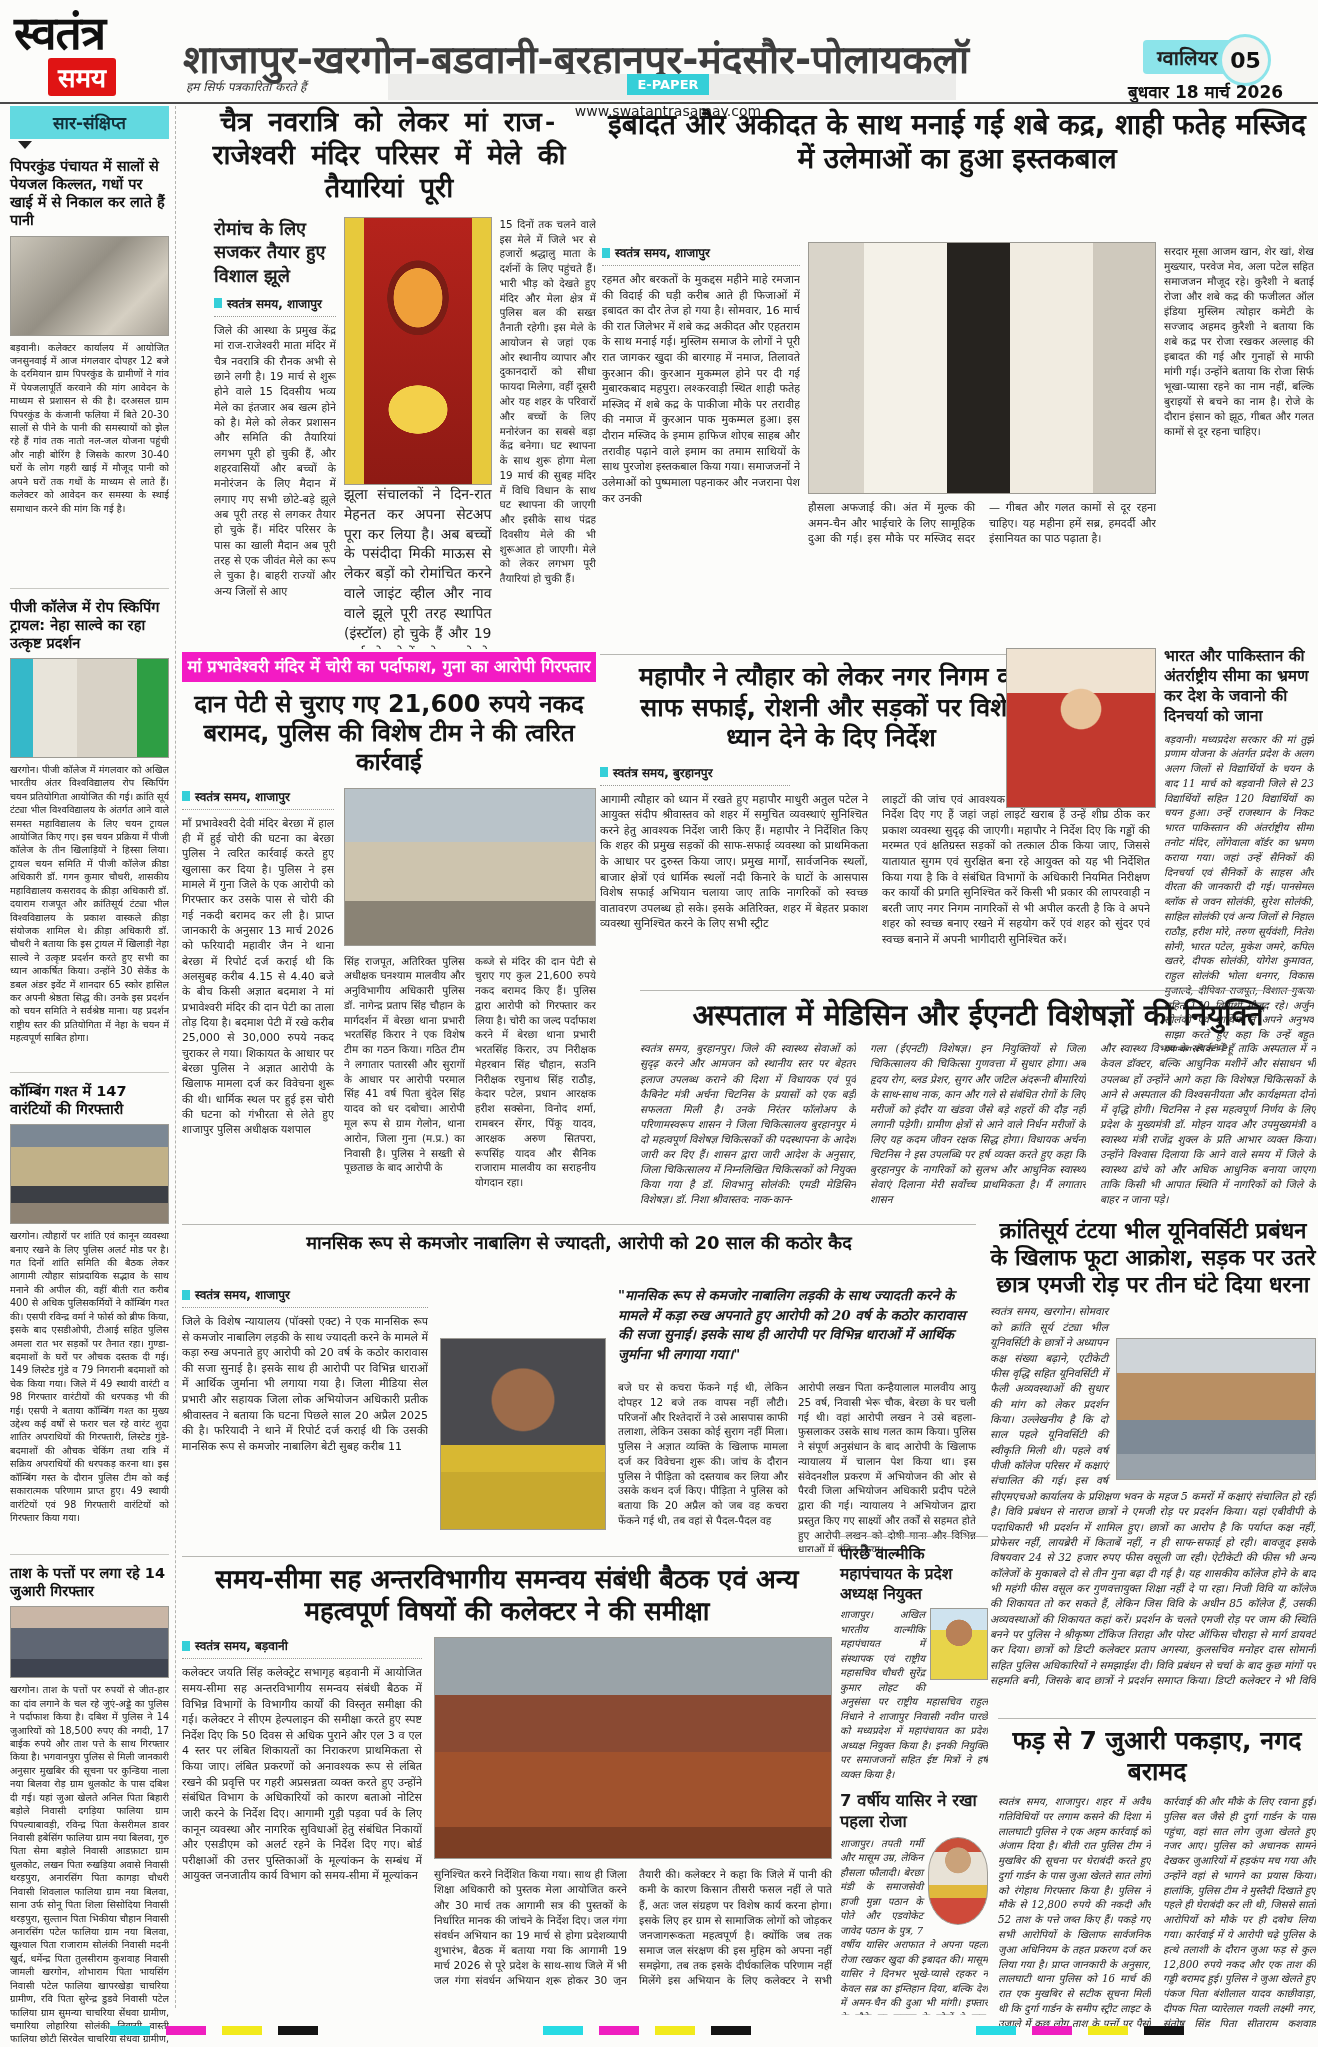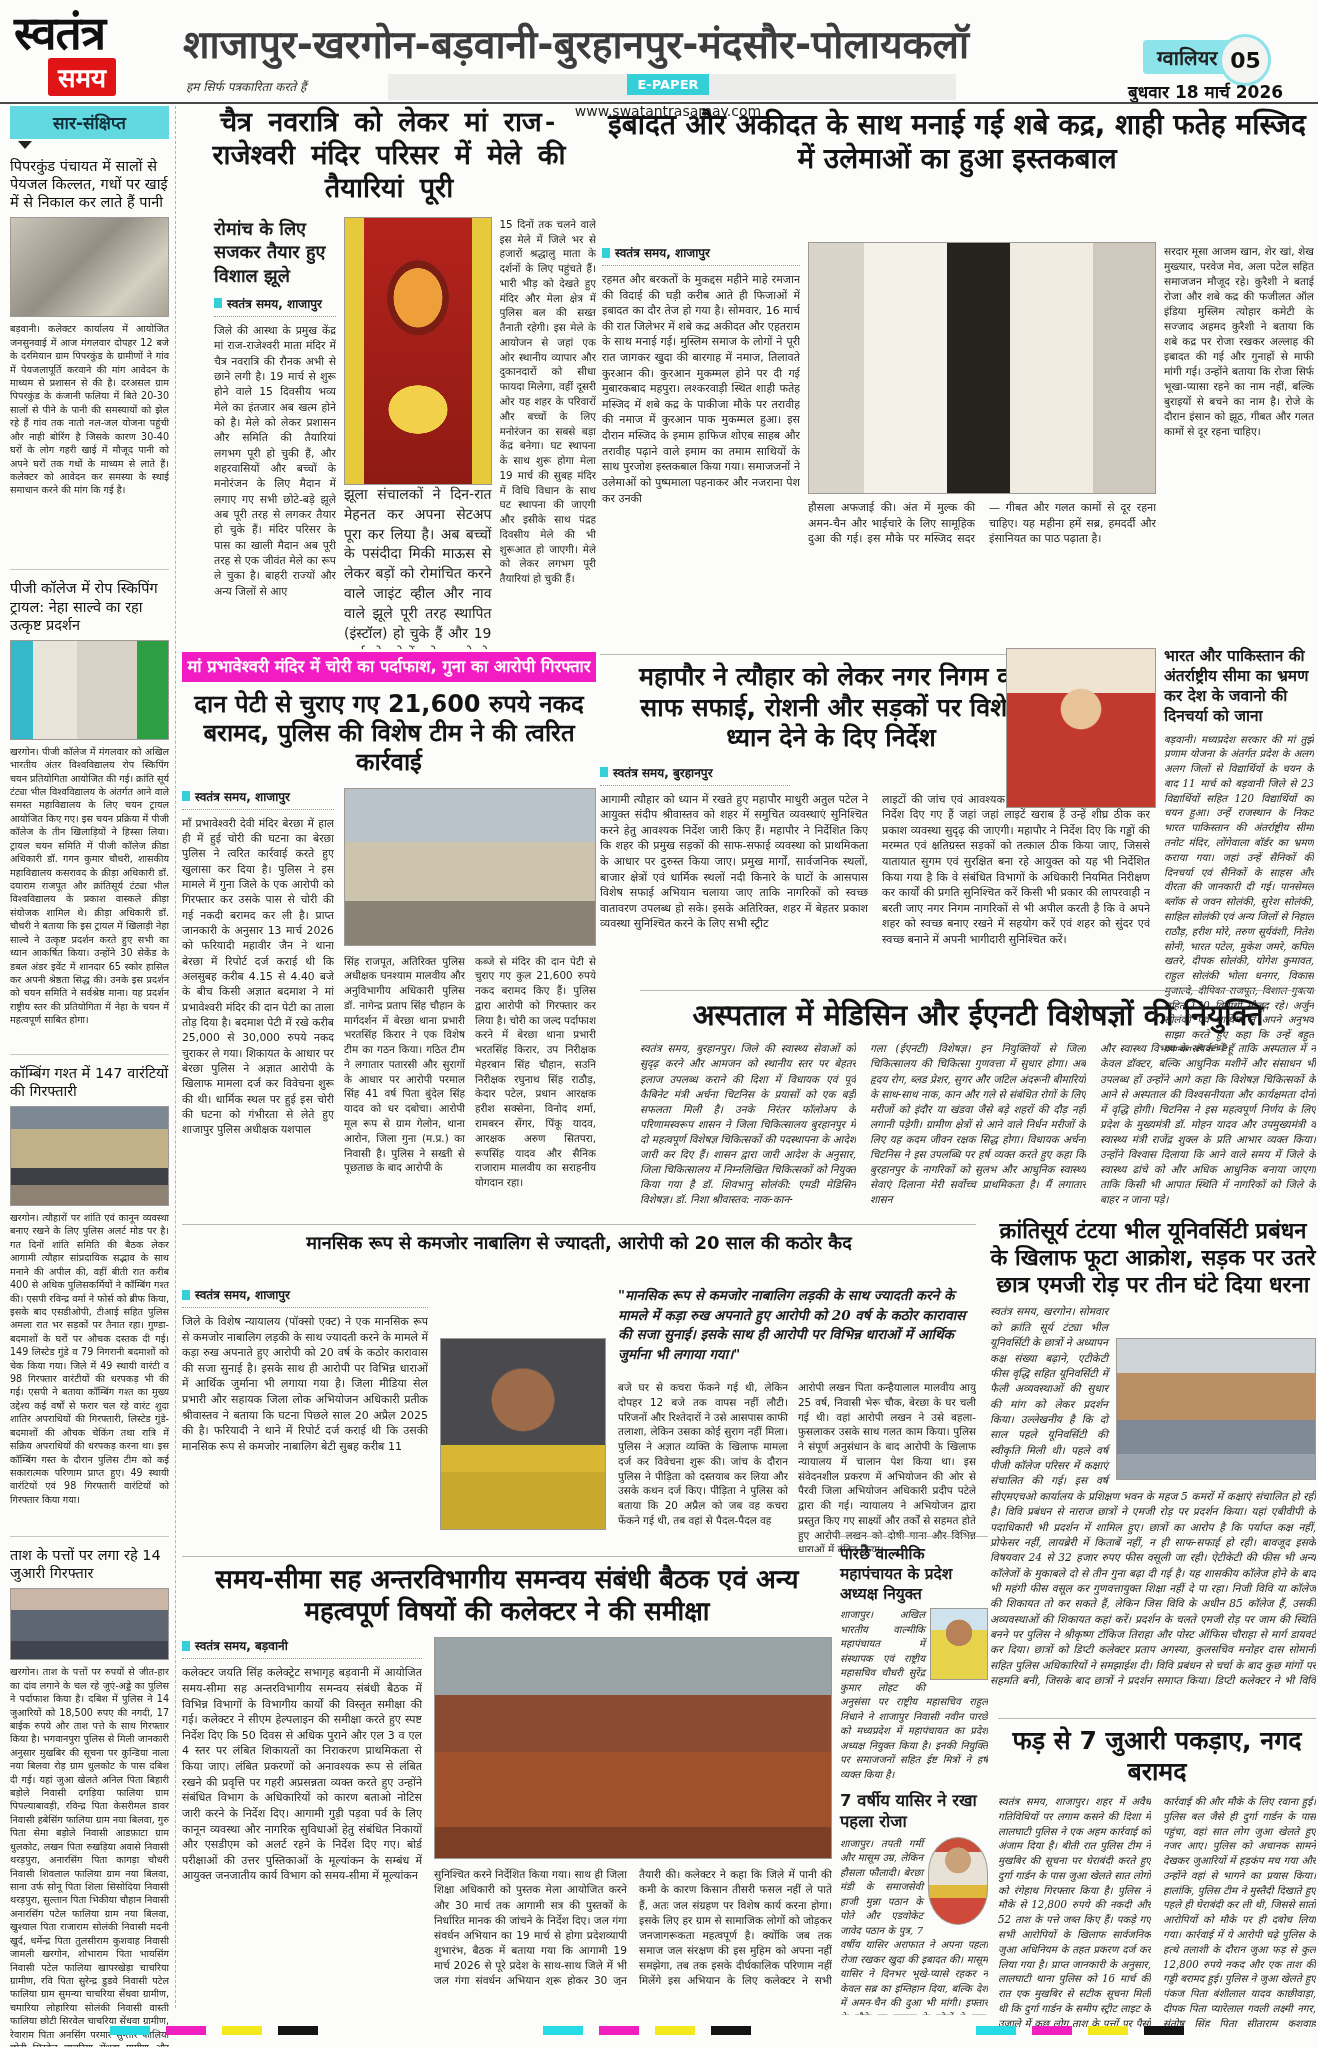--- a/index.html
+++ b/index.html
@@ -32,42 +32,42 @@
   .bti{font-size:11px;line-height:1.45;text-align:justify;color:#222;overflow:hidden;
        font-style:italic;font-family:"DejaVu Serif","Liberation Serif",serif;}
   .photo{background:#cfccc4;border:1px solid #9c9a93;box-sizing:border-box;}
   .kicker{background:#f31bc4;color:#fff;font-weight:bold;font-size:16.5px;text-align:center;
           padding:5px 4px;line-height:1.2;}
   
   #sidebar{left:10px;top:106px;width:166px;height:1902px;padding-right:6px;border-right:1px dashed #b3b3ae;box-sizing:border-box;}
   .sb-title{background:#62d9e0;color:#11303a;font-weight:bold;font-size:17px;text-align:center;padding:5px 0;}
   .sb-arrow{width:0;height:0;border-left:7px solid transparent;border-right:7px solid transparent;
             border-top:8px solid #222;margin:2px 0 4px 8px;}
-  .sb-head{font-weight:normal;font-size:14.5px;line-height:1.25;color:#121212;margin:8px 0 6px;}
+  .sb-head{font-weight:bold;font-size:14.5px;line-height:1.25;color:#121212;margin:8px 0 6px;}
   .sb-body{font-size:9.6px;line-height:1.4;text-align:justify;color:#222;}
   .sb-photo{width:100%;height:100px;margin:2px 0 5px;}
   .sb-sep{height:1px;background:#c9c9c4;margin:9px 0;}
   
   .quote{font-size:13.5px;font-weight:bold;font-style:italic;line-height:1.45;color:#1b1b1b;
          font-family:"DejaVu Serif","Liberation Serif",serif;}
   
   .marks{display:flex;gap:225px;}
   .markgrp{display:flex;gap:16px;}
   .bar{width:40px;height:9px;}
 </style>
 </head>
 <body>
 
 <div id="page">
 
   <div class="abs" style="left:14px;top:10px;width:160px;">
     <div class="logo-top">स्वतंत्र</div>
     <div class="logo-bottom">समय</div>
   </div>
-  <div class="abs masthead" style="left:183px;top:16px;">शाजापुर-खरगोन-बड़वानी-बुरहानपुर-मंदसौर-पोलायकलॉ</div>
+  <div class="abs masthead" style="left:183px;top:31px;">शाजापुर-खरगोन-बड़वानी-बुरहानपुर-मंदसौर-पोलायकलॉ</div>
   <div class="abs edition-badge" style="left:1143px;top:40px;">
     <span>ग्वालियर</span>
     <span class="page-circle">05</span>
   </div>
   <div class="abs date-line" style="left:1128px;top:80px;">बुधवार 18 मार्च 2026</div>
   <div class="abs tagline" style="left:186px;top:78px;">हम सिर्फ पत्रकारिता करते हैं</div>
   <div class="abs webbar" style="left:388px;top:74px;width:560px;flex-direction:column;">
     <span class="epaper">E-PAPER</span>
     <span class="website">www.swatantrasamay.com</span>
   </div>

